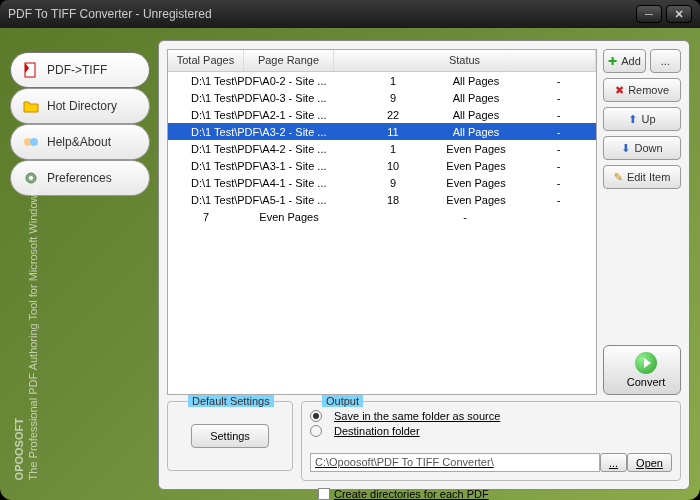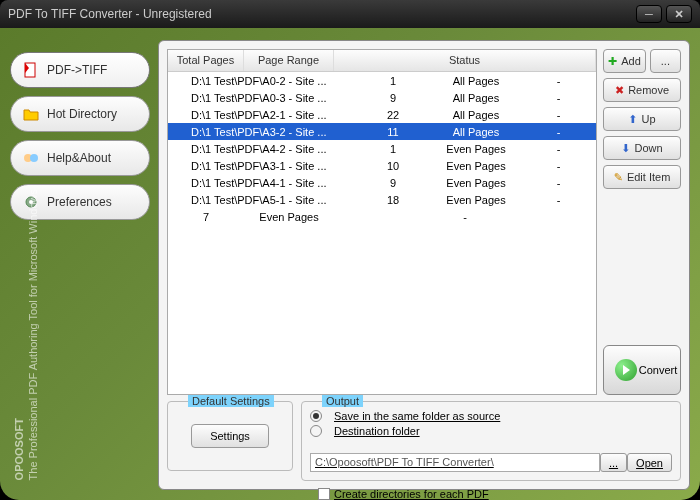--- a/index.html
+++ b/index.html
@@ -1,22 +1,22 @@
 <!DOCTYPE html>
 <html><head>
 <meta charset="utf-8">
 <style>
 * { margin: 0; padding: 0; box-sizing: border-box; font-family: Tahoma, Arial, sans-serif; font-size: 11px; }
 body { background: #000; width: 700px; height: 500px; overflow: hidden; }
-.window { width: 700px; height: 500px; background: linear-gradient(135deg, #5a7a2a 0%, #6a8a3a 40%, #8aaa4a 100%); border-radius: 19px; position: relative; display: flex; flex-direction: column; }
+.window { width: 700px; height: 500px; background: linear-gradient(135deg, #5a7a2a 0%, #6a8a3a 40%, #8aaa4a 100%); border-radius: 12px; position: relative; display: flex; flex-direction: column; }
 .titlebar { height: 28px; background: linear-gradient(180deg, #3a3a3a 0%, #1a1a1a 100%); border-radius: 8px 8px 0 0; display: flex; align-items: center; padding: 0 8px; color: #ccc; }
 .titlebar-text { flex: 1; font-size: 12px; }
 .titlebar-btn { width: 26px; height: 18px; background: linear-gradient(180deg, #555 0%, #222 100%); border: 1px solid #000; border-radius: 4px; margin-left: 4px; color: #ccc; display: flex; align-items: center; justify-content: center; cursor: pointer; font-size: 11px; font-weight: bold; }
 .content { flex: 1; display: flex; padding: 12px 10px 10px 4px; gap: 8px; position: relative; }
-.sidebar { width: 146px; display: flex; flex-direction: column; gap: 8px; padding-top: 12px; position: relative; }
+.sidebar { width: 146px; display: flex; flex-direction: column; padding-top: 12px; position: relative; }
 .sidebar-btn { height: 36px; background: linear-gradient(180deg, #fdfdfd 0%, #e8e8e8 100%); border: 1px solid #999; border-radius: 18px; display: flex; align-items: center; padding: 0 10px; cursor: pointer; gap: 6px; margin-left: 6px; }
 .sidebar-btn.active { background: linear-gradient(180deg, #fff 0%, #f0f0f0 100%); border-color: #777; }
 .sidebar-icon { width: 20px; height: 20px; display: flex; align-items: center; justify-content: center; }
 .sidebar-label { font-size: 12px; color: #333; }
 .vertical-branding { position: absolute; bottom: 10px; left: 8px; width: 30px; color: rgba(255,255,255,0.6); font-size: 9px; writing-mode: vertical-rl; transform: rotate(180deg); line-height: 1.3; }
 .brand-name { font-weight: bold; font-size: 11px; }
 .main { flex: 1; background: #f4f4f4; border: 1px solid #888; border-radius: 6px; padding: 8px; display: flex; flex-direction: column; gap: 6px; }
 .top-section { flex: 1; display: flex; gap: 6px; }
 .table-wrap { flex: 1; background: #fff; border: 1px solid #aaa; display: flex; flex-direction: column; overflow: hidden; }
 .table-header { display: flex; background: linear-gradient(180deg, #fdfdfd 0%, #e5e5e5 100%); border-bottom: 1px solid #ccc; height: 22px; }
@@ -32,21 +32,21 @@
 .td-file { width: 170px; margin-left: 17px; }
 .td-pages { width: 76px; text-align: center; }
 .td-range { width: 90px; text-align: center; }
 .td-status { flex: 1; text-align: center; }
 .right-buttons { width: 78px; display: flex; flex-direction: column; gap: 5px; }
 .rbtn { height: 24px; background: linear-gradient(180deg, #fdfdfd 0%, #e0e0e0 100%); border: 1px solid #999; border-radius: 4px; display: flex; align-items: center; justify-content: center; gap: 4px; cursor: pointer; font-size: 11px; color: #333; padding: 0 4px; }
 .rbtn-row { display: flex; gap: 4px; }
 .rbtn-row .rbtn { flex: 1; }
 .rbtn-small { width: 24px; flex: none; }
 .convert-section { margin-top: auto; }
-.convert-btn { height: 50px; background: linear-gradient(180deg, #fdfdfd 0%, #d8d8d8 100%); border: 1px solid #888; border-radius: 6px; display: flex; flex-direction: row; align-items: center; justify-content: center; cursor: pointer; gap: 2px; padding-left: 8px; }
+.convert-btn { height: 50px; background: linear-gradient(180deg, #fdfdfd 0%, #d8d8d8 100%); border: 1px solid #888; border-radius: 6px; display: flex; flex-direction: column; align-items: center; justify-content: center; cursor: pointer; gap: 2px; padding-left: 8px; }
 .play-icon { width: 22px; height: 22px; border-radius: 50%; background: radial-gradient(circle at 30% 30%, #8cf08c, #30a030); display: flex; align-items: center; justify-content: center; }
 .play-triangle { width: 0; height: 0; border-left: 7px solid #fff; border-top: 5px solid transparent; border-bottom: 5px solid transparent; margin-left: 2px; }
 .bottom-section { display: flex; gap: 8px; }
 .group { border: 1px solid #bbb; border-radius: 4px; padding: 8px; position: relative; background: #f4f4f4; }
 .group-title { position: absolute; top: -7px; left: 20px; background: #7dd3fc; padding: 0 4px; font-size: 11px; color: #333; }
 .default-settings { width: 126px; display: flex; align-items: center; justify-content: center; height: 70px; }
 .settings-btn { padding: 5px 18px; background: linear-gradient(180deg, #fdfdfd 0%, #e0e0e0 100%); border: 1px solid #999; border-radius: 4px; cursor: pointer; }
 .output-group { flex: 1; height: 80px; text-decoration: underline; }
 .radio-row { display: flex; align-items: center; gap: 12px; margin-bottom: 3px; }
 .radio { width: 12px; height: 12px; border: 1px solid #888; border-radius: 50%; display: flex; align-items: center; justify-content: center; }

